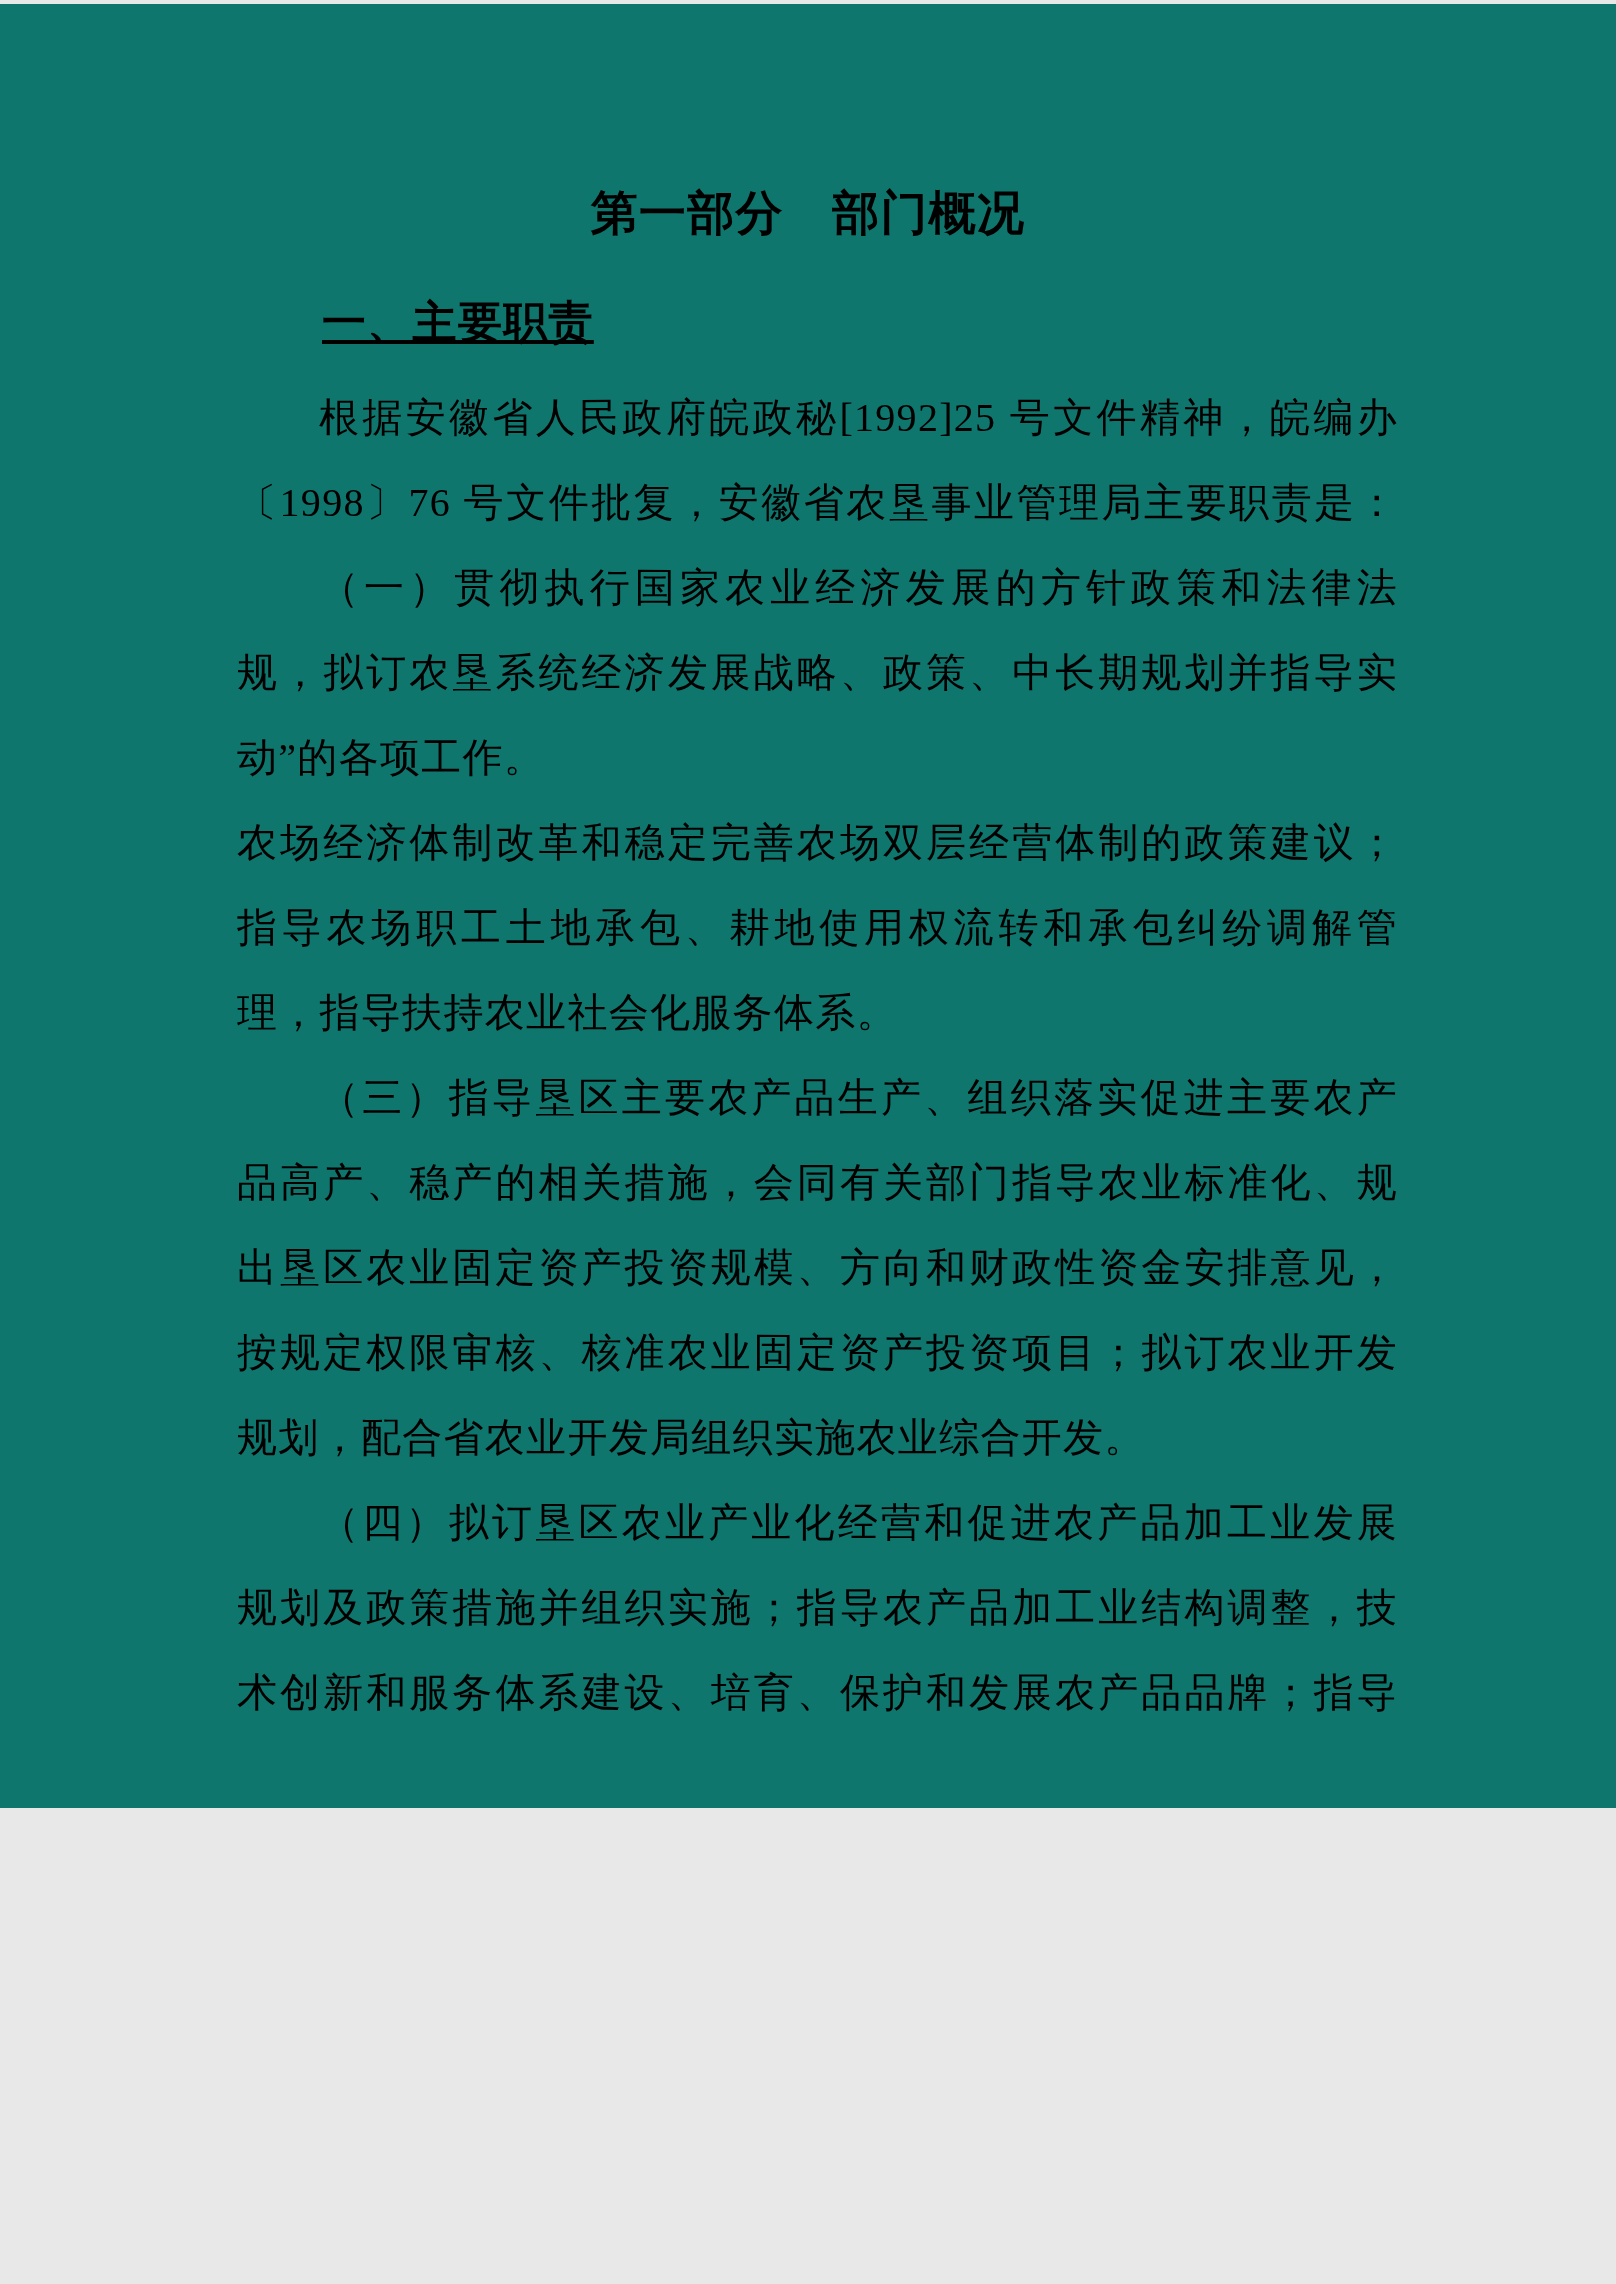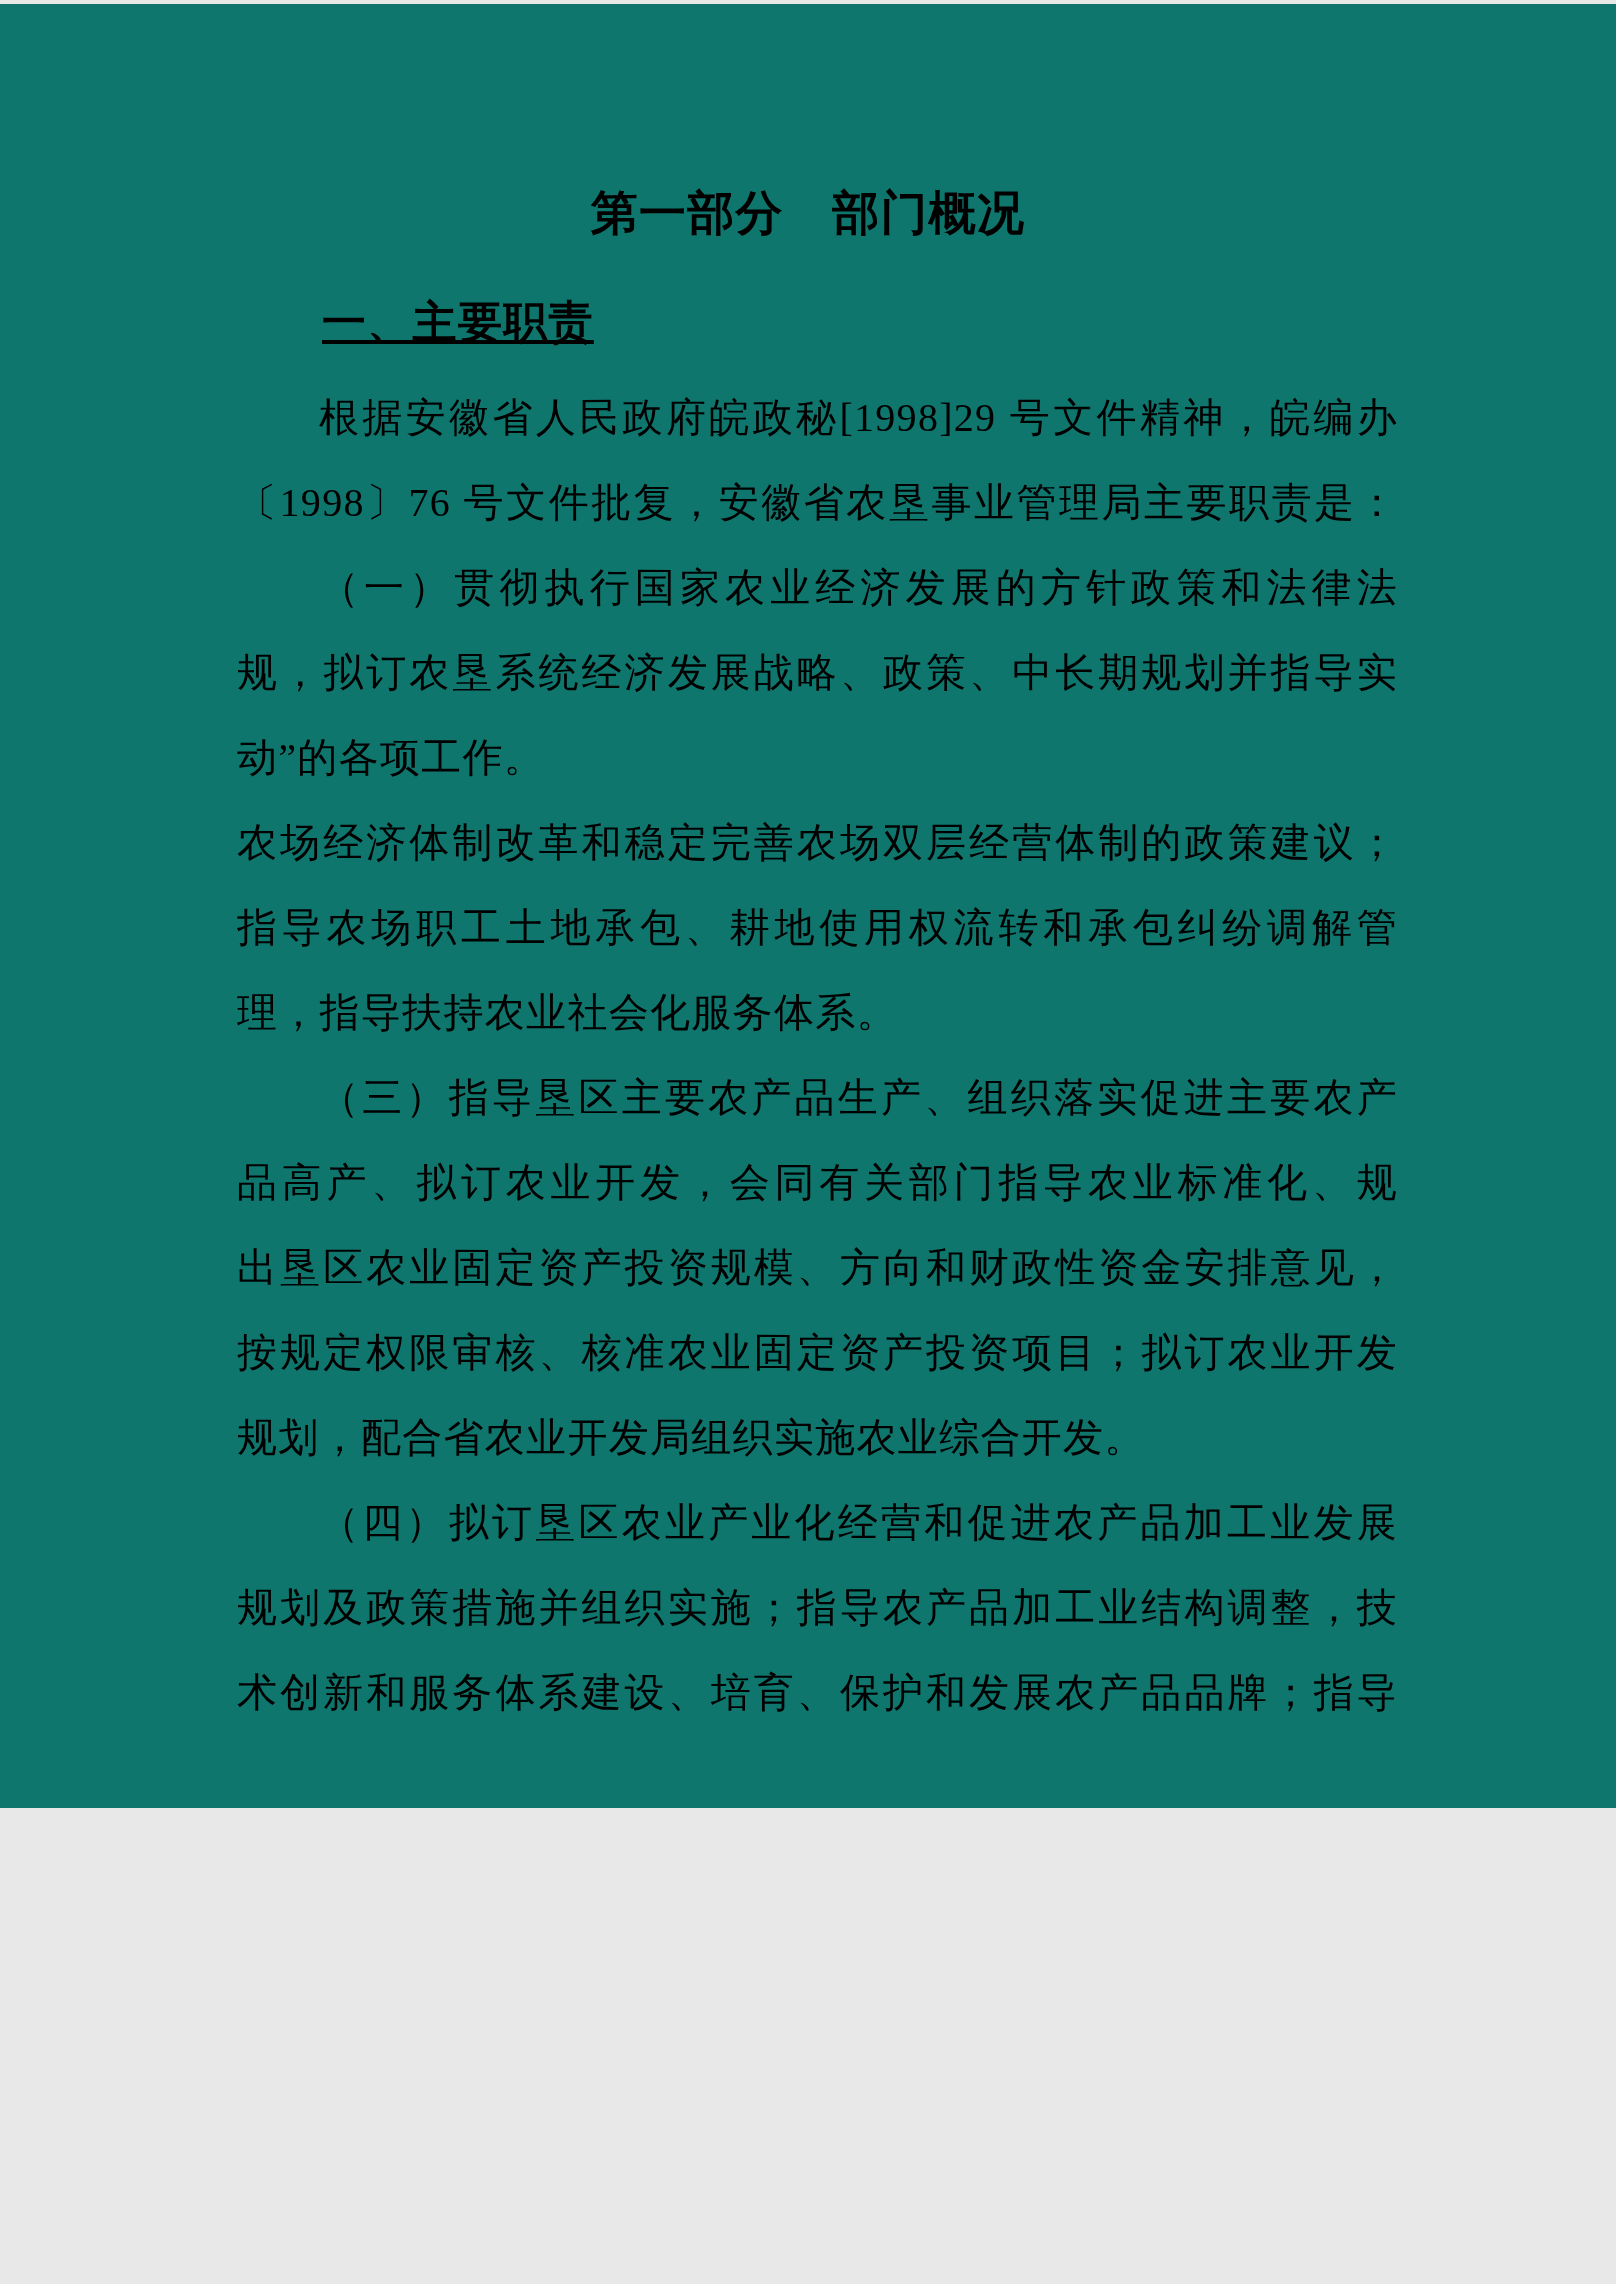--- a/index.html
+++ b/index.html
@@ -70,30 +70,30 @@
 </head>
 <body>
 
 <div class="page">
 
   <div class="doc-title">第一部分　部门概况</div>
 
   <div class="section-heading">一、主要职责</div>
 
   <div class="body-text">
-    <div class="line indent">根据安徽省人民政府皖政秘[1998]29 号文件精神，皖编办</div>
+    <div class="line indent">根据安徽省人民政府皖政秘[1992]25 号文件精神，皖编办</div>
     <div class="line">〔1998〕76 号文件批复，安徽省农垦事业管理局主要职责是：</div>
     <div class="line indent">（一）贯彻执行国家农业经济发展的方针政策和法律法</div>
     <div class="line">规，拟订农垦系统经济发展战略、政策、中长期规划并指导实</div>
     <div class="line end">动”的各项工作。</div>
     <div class="line">农场经济体制改革和稳定完善农场双层经营体制的政策建议；</div>
     <div class="line">指导农场职工土地承包、耕地使用权流转和承包纠纷调解管</div>
     <div class="line end">理，指导扶持农业社会化服务体系。</div>
     <div class="line indent">（三）指导垦区主要农产品生产、组织落实促进主要农产</div>
-    <div class="line">品高产、拟订农业开发，会同有关部门指导农业标准化、规</div>
+    <div class="line">品高产、稳产的相关措施，会同有关部门指导农业标准化、规</div>
     <div class="line">出垦区农业固定资产投资规模、方向和财政性资金安排意见，</div>
     <div class="line">按规定权限审核、核准农业固定资产投资项目；拟订农业开发</div>
     <div class="line end">规划，配合省农业开发局组织实施农业综合开发。</div>
     <div class="line indent">（四）拟订垦区农业产业化经营和促进农产品加工业发展</div>
     <div class="line">规划及政策措施并组织实施；指导农产品加工业结构调整，技</div>
     <div class="line">术创新和服务体系建设、培育、保护和发展农产品品牌；指导</div>
   </div>
 
   <div class="page-number">4</div>
 

